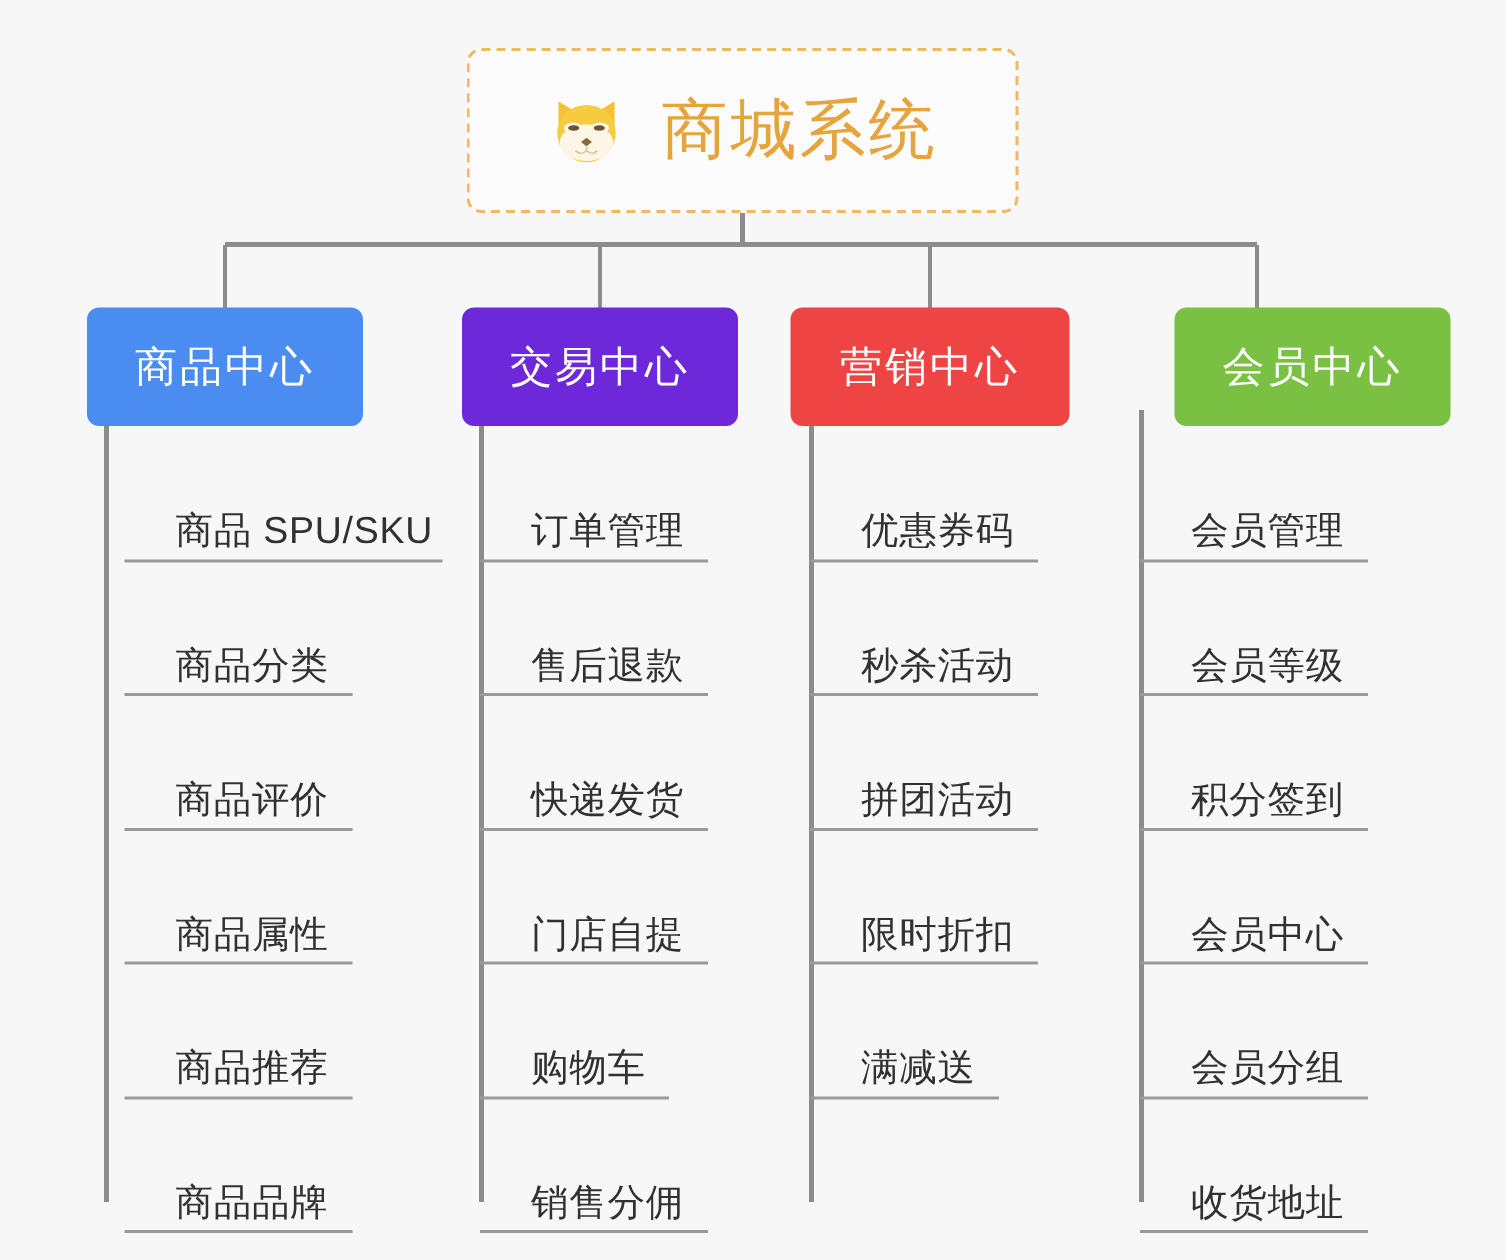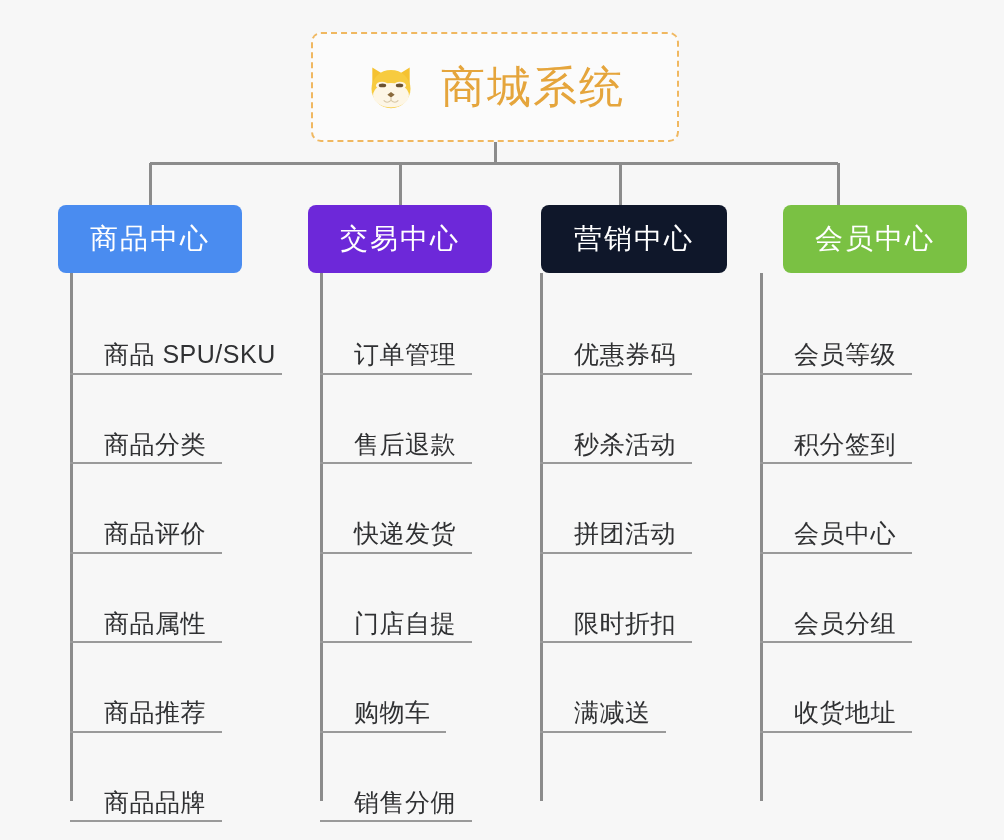--- a/index.html
+++ b/index.html
@@ -60,41 +60,41 @@
     line-height: 1;
     color: #e5a53c;
     letter-spacing: 2px;
     white-space: nowrap;
   }
 
   
   .branch-head {
     position: absolute;
     box-sizing: border-box;
-    height: 68px;
+    height: 79px;
     border-radius: 8px;
     display: flex;
     align-items: center;
     justify-content: center;
     color: #ffffff;
     font-size: 28px;
     letter-spacing: 2px;
     white-space: nowrap;
   }
   .branch-head.b0 { left: 58px;  top: 205px; width: 184px; background: #4a8cf0; }
   .branch-head.b1 { left: 308px; top: 205px; width: 184px; background: #6d28d9; }
-  .branch-head.b2 { left: 541px; top: 205px; width: 186px; background: #0f172a; }
+  .branch-head.b2 { left: 527px; top: 205px; width: 186px; background: #ef4444; }
   .branch-head.b3 { left: 747px; top: 205px; width: 184px; background: #7ac143; margin-left: 36px; }
 
   
   .leaf-col {
     position: absolute;
     top: 285px;
   }
-  .leaf-col.c0 { left: 70px;  }
+  .leaf-col.c0 { left: 70px; padding-left: 13px;  }
   .leaf-col.c1 { left: 320px; }
   .leaf-col.c2 { left: 540px; }
   .leaf-col.c3 { left: 760px; }
 
   .leaf-item {
     position: relative;
     height: 89.5px;
     display: flex;
     align-items: flex-end;
   }
@@ -254,20 +254,24 @@
       <span class="leaf-rule w-mid"></span>
     </div>
     <div class="leaf-item">
       <span class="leaf-label">满减送</span>
       <span class="leaf-rule w-short"></span>
     </div>
   </div>
 
   <div class="leaf-col c3">
     <div class="leaf-item">
+      <span class="leaf-label">会员管理</span>
+      <span class="leaf-rule w-mid"></span>
+    </div>
+    <div class="leaf-item">
       <span class="leaf-label">会员等级</span>
       <span class="leaf-rule w-mid"></span>
     </div>
     <div class="leaf-item">
       <span class="leaf-label">积分签到</span>
       <span class="leaf-rule w-mid"></span>
     </div>
     <div class="leaf-item">
       <span class="leaf-label">会员中心</span>
       <span class="leaf-rule w-mid"></span>

